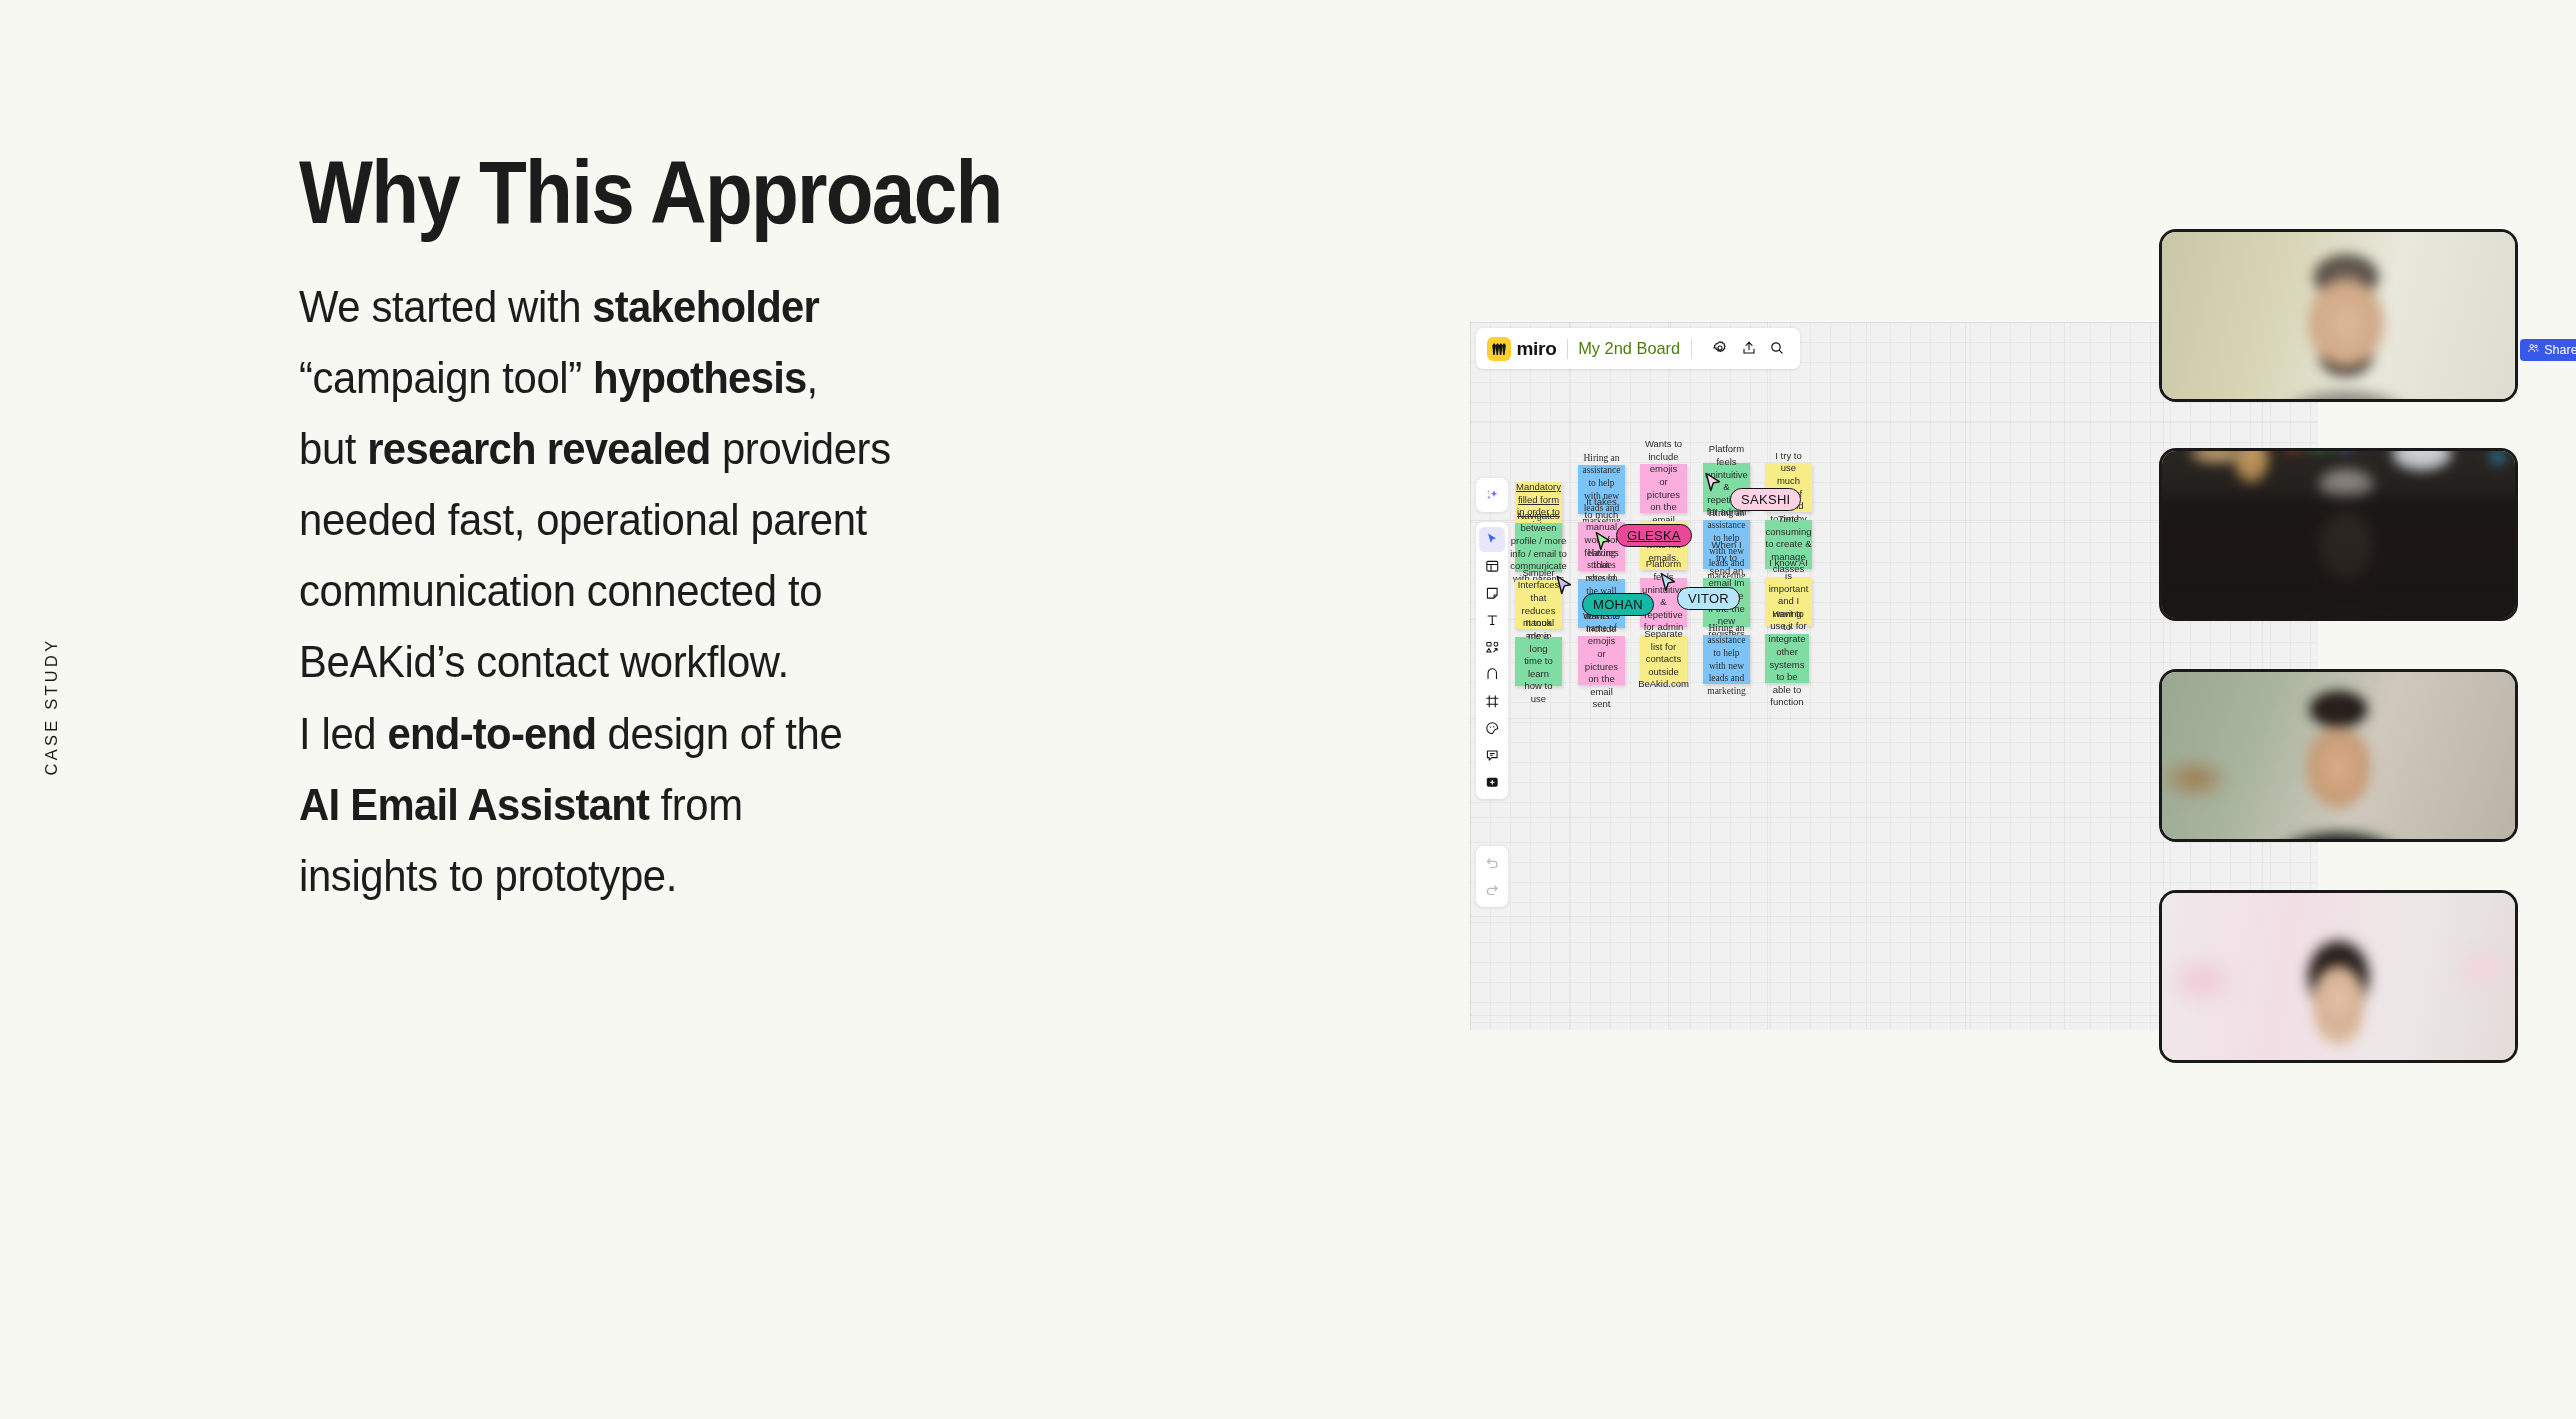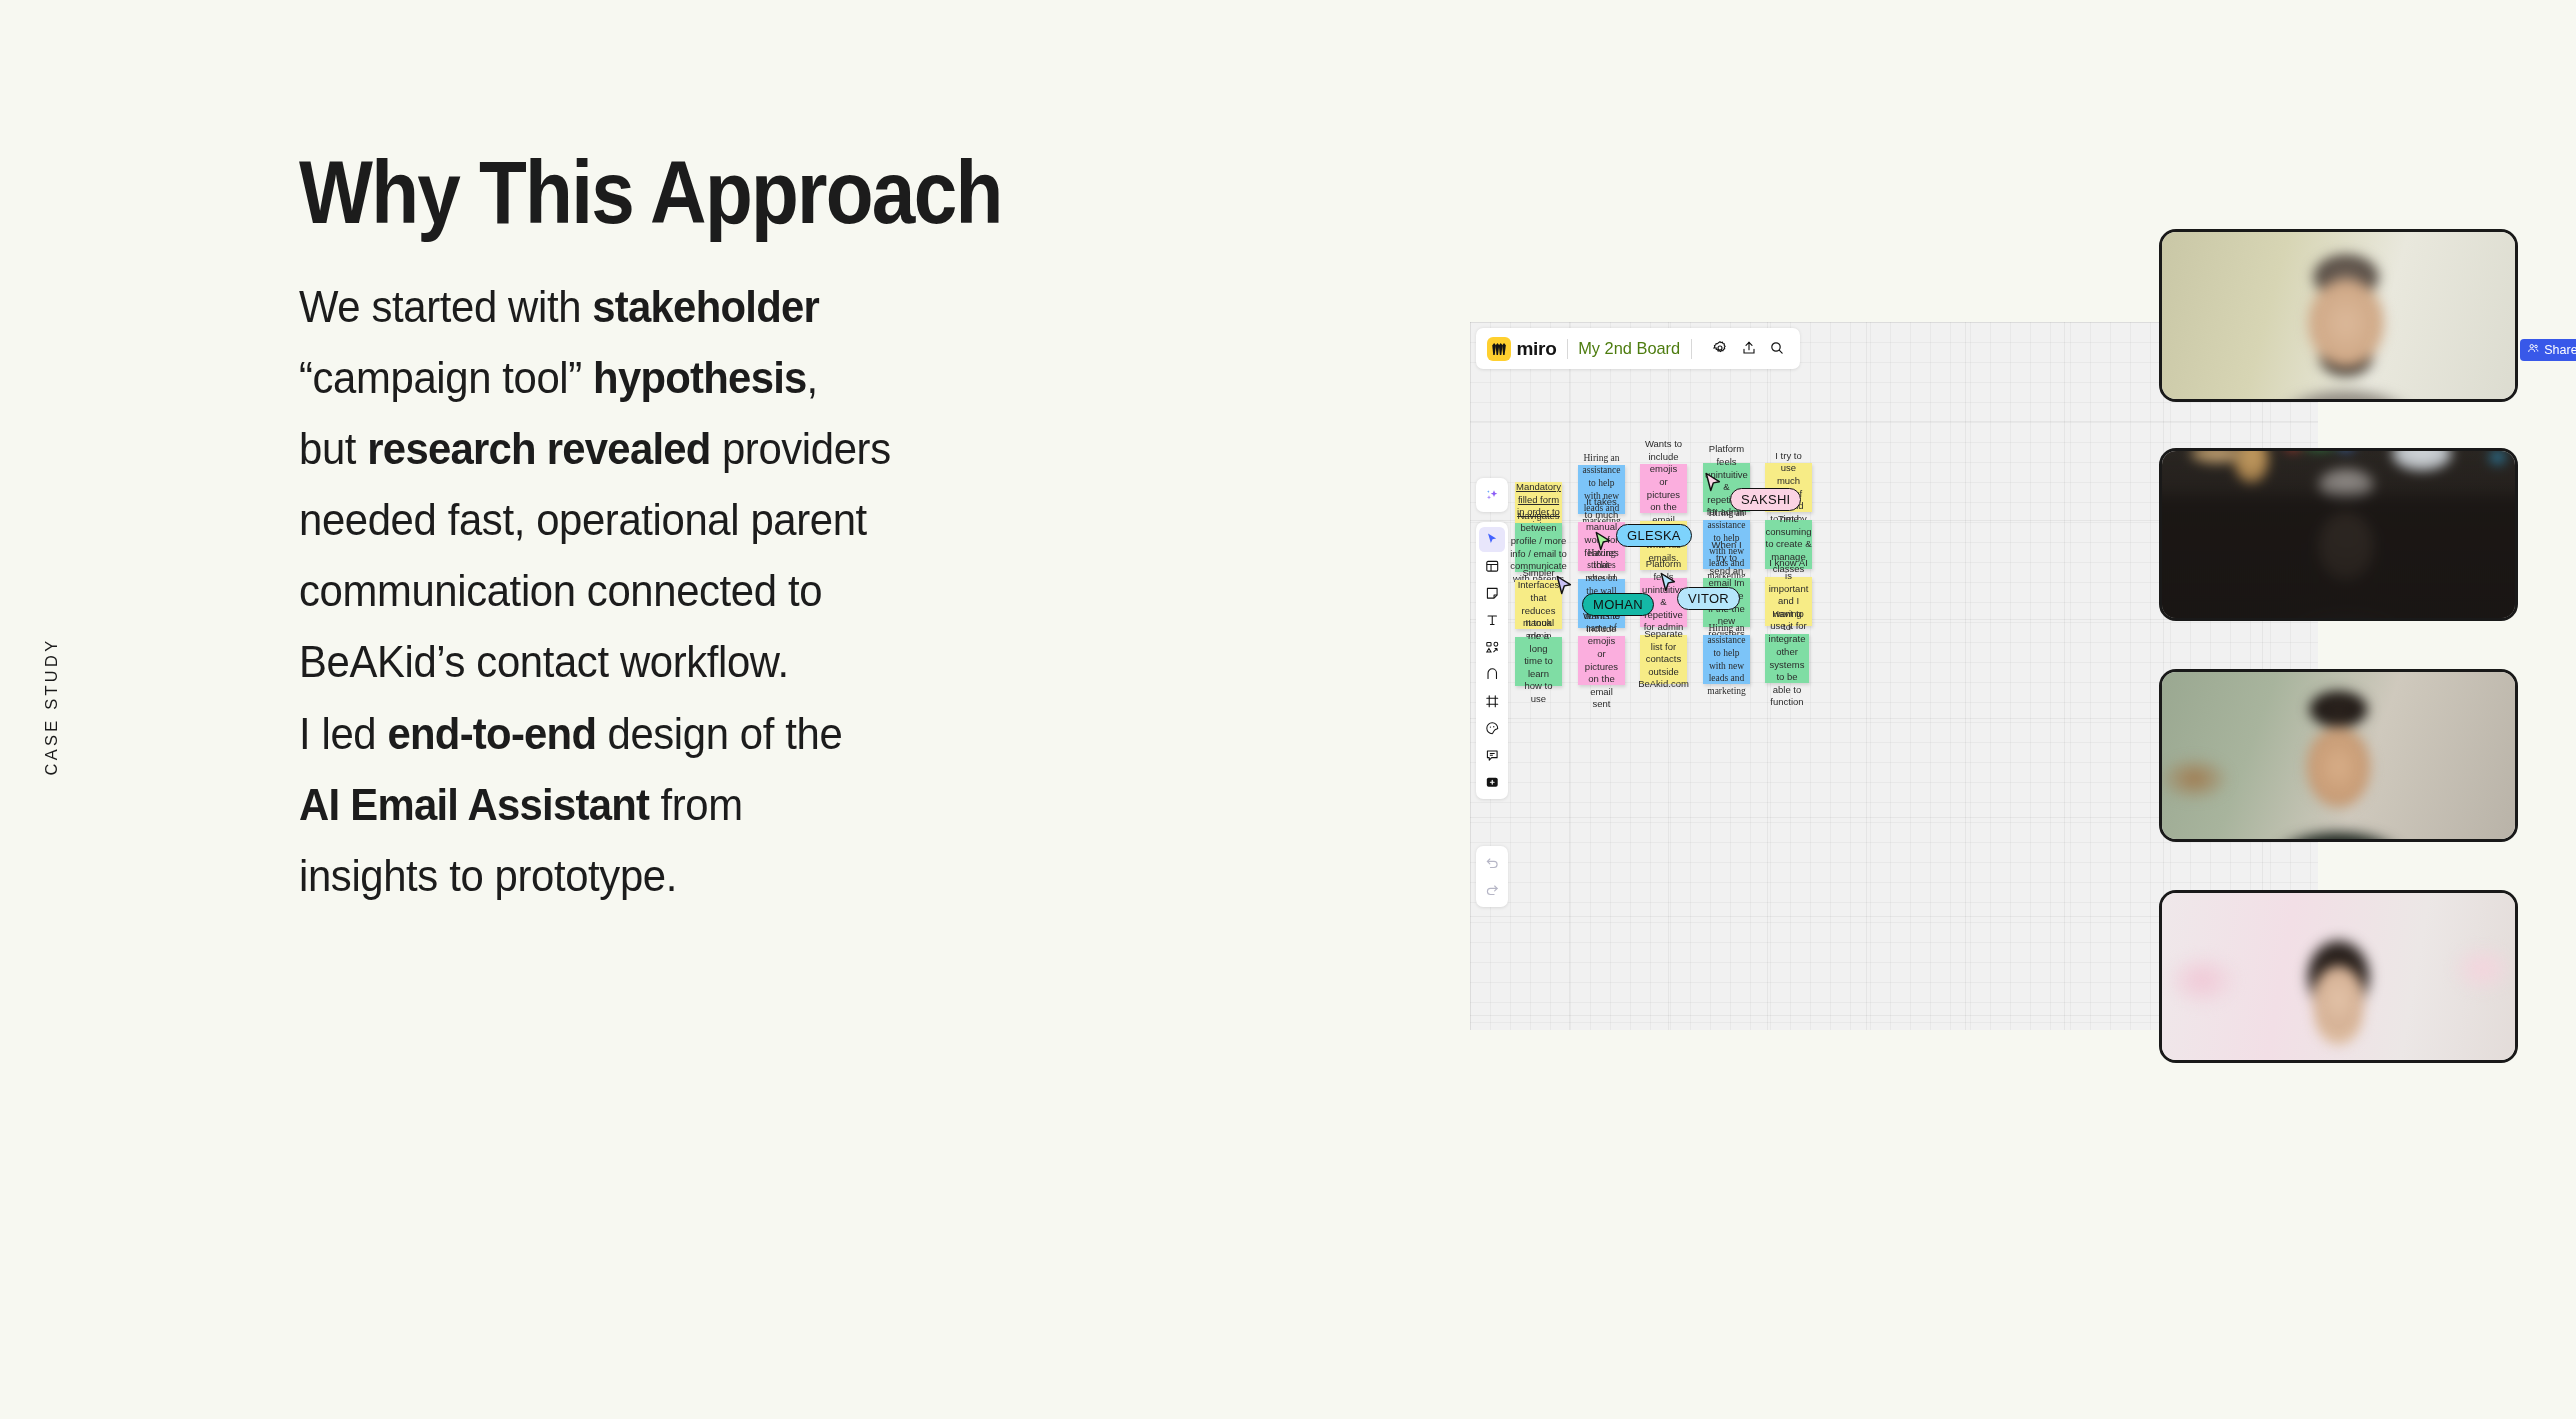--- a/index.html
+++ b/index.html
@@ -120,21 +120,21 @@
   
   .cursor { position: absolute; z-index: 40; }
   .namepill {
     position: absolute; z-index: 41;
     border: 1.6px solid #111; border-radius: 656px;
     padding: 2.6px 10px 3.3px;
     font-size: 13px; font-weight: 500; color: #111;
     letter-spacing: 0.3px; white-space: nowrap;
   }
   .p-pink   { background: #fbd3e4; }
-  .p-green  { background: #7dd3fc; }
+  .p-green  { background: #ec4899; text-decoration: underline; }
   .p-purple { background: #14b8a6; }
   .p-blue   { background: #b6e6fb; }
 
   
   .board-ctrls {
     position: absolute; right: 6.6px; bottom: 6.6px;
     display: flex; align-items: center; gap: 16px; z-index: 30;
   }
   .board-ctrls span { font-size: 20px; color: #111; line-height: 1; }
 

